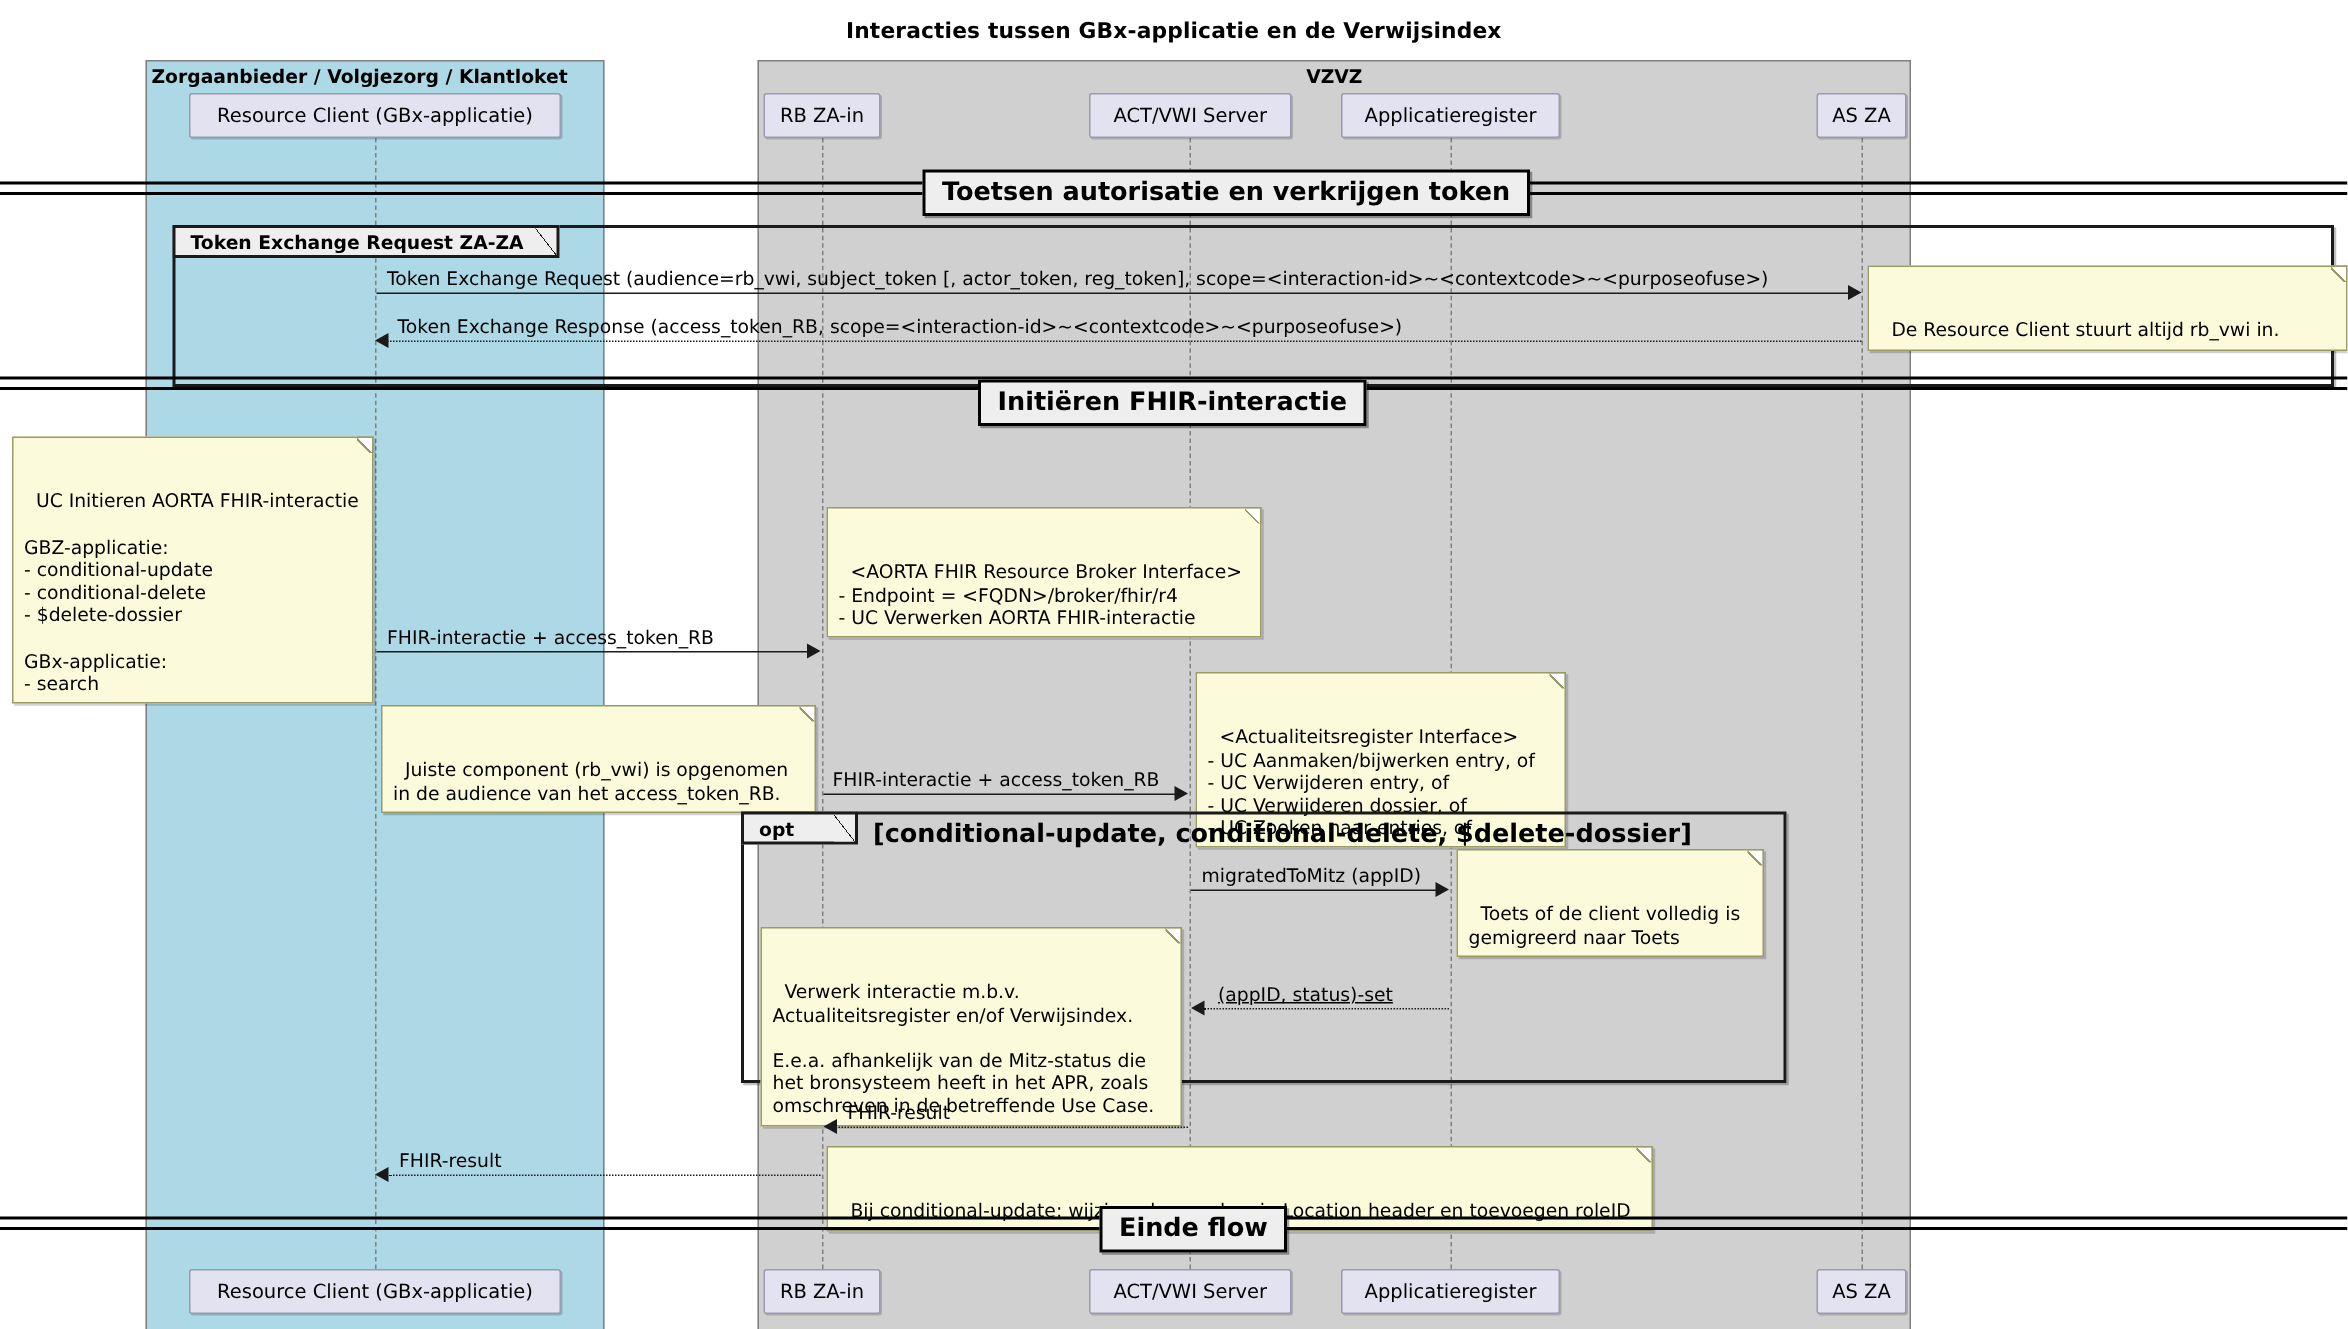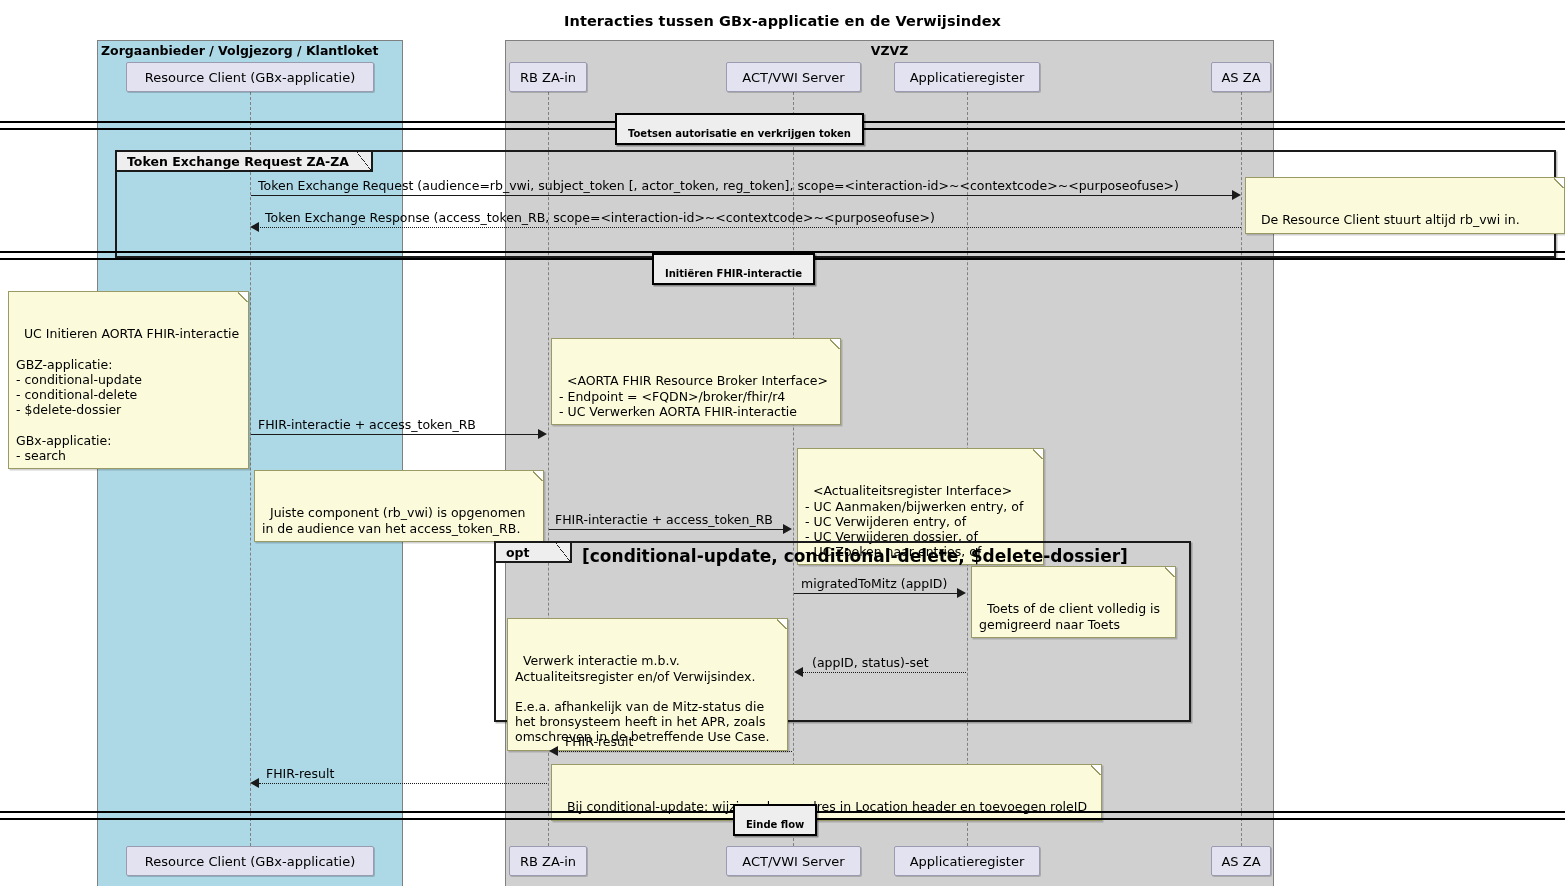--- a/index.html
+++ b/index.html
@@ -63,22 +63,22 @@
     left:0;width:1565px;height:9px;
   }
   .divider-lines::before,.divider-lines::after{
     content:"";position:absolute;left:0;width:1565px;height:2px;background:#000;
   }
   .divider-lines::before{top:0;}
   .divider-lines::after{top:7px;}
   .divider-label{
     background:#EEEEEE;
     border:2px solid #000;
-    font-size:10px;font-weight:bold;color:#000;
-    padding:13px 11px 4px 11px;
+    font-size:17px;font-weight:bold;color:#000;
+    padding:3px 11px 4px 11px;
     text-align:center;white-space:nowrap;
     box-sizing:border-box;
     box-shadow:1.5px 1.5px 0 rgba(0,0,0,0.35);
   }
 
   
   .frame{
     border:2px solid #1a1a1a;
     box-sizing:border-box;
     background:transparent;
@@ -256,21 +256,21 @@
 <div class="abs note" style="left:507px;top:618px;width:281px;">
   <span class="dogear"></span>
   <span>Verwerk interactie m.b.v.
 Actualiteitsregister en/of Verwijsindex.
 
 E.e.a. afhankelijk van de Mitz-status die
 het bronsysteem heeft in het APR, zoals
 omschreven in de betreffende Use Case.</span>
 </div>
 
-<div class="abs msg-label" style="left:812px;top:655px;">(appID, status)-set</div>
+<div class="abs msg-label" style="left:812px;top:655px;text-decoration:underline;">(appID, status)-set</div>
 <div class="abs msg-line dotted" style="left:802px;top:672px;width:164px;"></div>
 <div class="abs arrow-l" style="left:794px;top:667px;"></div>
 
 <div class="abs msg-label" style="left:565px;top:734px;">FHIR-result</div>
 <div class="abs msg-line dotted" style="left:557px;top:751px;width:235px;"></div>
 <div class="abs arrow-l" style="left:549px;top:746px;"></div>
 
 <div class="abs note" style="left:551px;top:764px;width:551px;">
   <span class="dogear"></span>
   <span>Bij conditional-update: wijzigen base-adres in Location header en toevoegen roleID</span>

